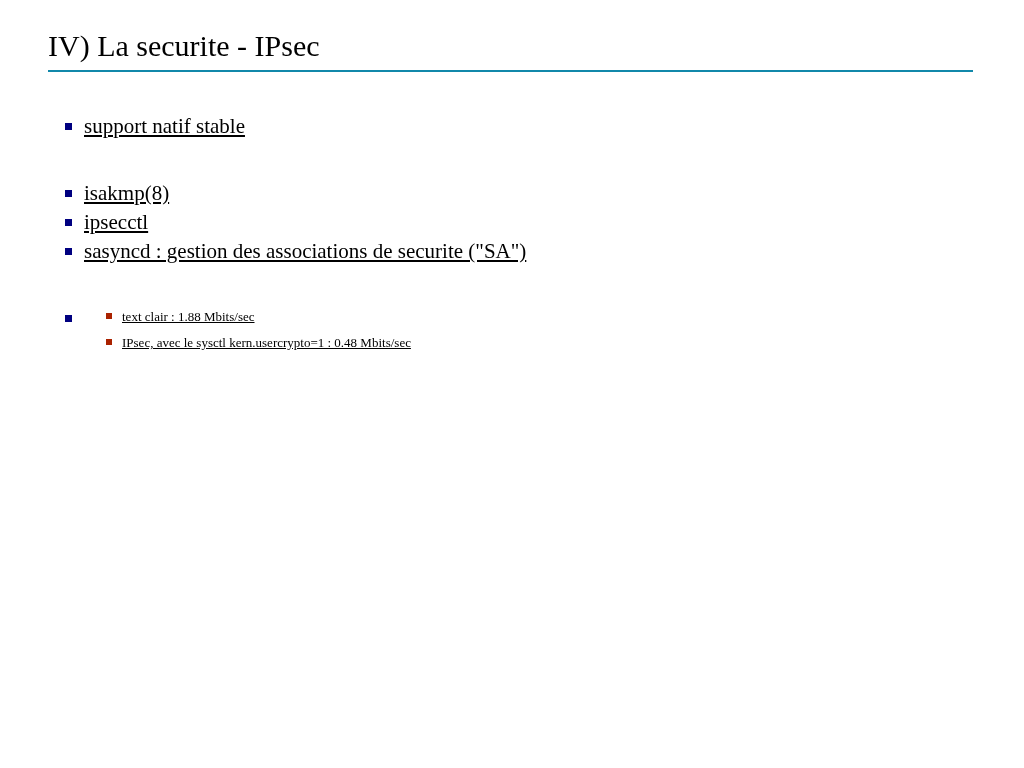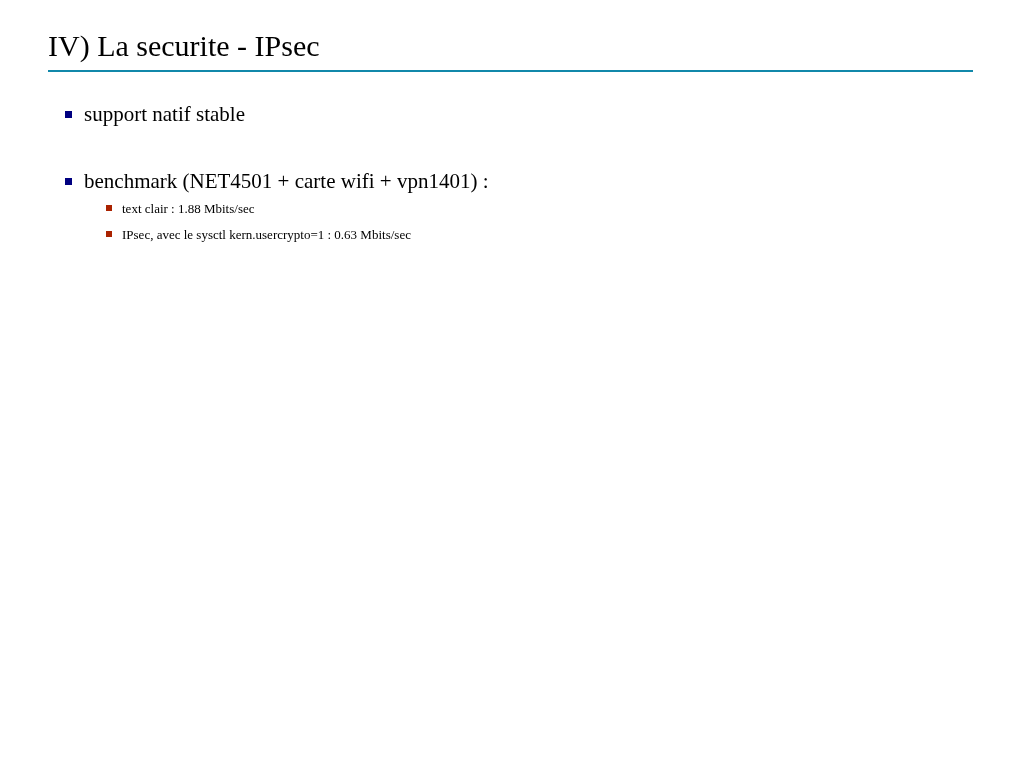--- a/index.html
+++ b/index.html
@@ -34,22 +34,23 @@
     position: absolute;
     left: 48px;
     top: 70px;
     width: 925px;
     height: 2px;
     background: #1188aa;
   }
   .content {
     position: absolute;
     left: 62px;
-    top: 100px;
+    top: 112px;
     width: 900px;
+    text-decoration: underline;
   }
   .group {
     margin-bottom: 0;
   }
   .group.gap-1 { margin-top: 0px; }
   .group.gap-2 { margin-top: 38px; }
   .group.gap-3 { margin-top: 38px; }
 
   ul.level1 {
     list-style: none;
@@ -107,34 +108,49 @@
 
     <div class="group gap-1">
       <ul class="level1">
         <li>
           <span class="bullet1"></span>
           <span class="text">support natif stable</span>
         </li>
       </ul>
     </div>
 
+    <div class="group gap-2">
+      <ul class="level1">
+        <li>
+          <span class="bullet1"></span>
+          <span class="text">isakmp(8)</span>
+        </li>
+        <li>
+          <span class="bullet1"></span>
+          <span class="text">ipsecctl</span>
+        </li>
+        <li>
+          <span class="bullet1"></span>
+          <span class="text">sasyncd : gestion des associations de securite ("SA")</span>
+        </li>
+      </ul>
+    </div>
 
     <div class="group gap-3">
       <ul class="level1">
         <li>
           <span class="bullet1"></span>
-          <span class="text">benchmark (NET4501 + carte wifi + vpn1401) :</span>
           <ul class="level2">
             <li>
               <span class="bullet2"></span>
               <span class="text">text clair : 1.88 Mbits/sec</span>
             </li>
             <li>
               <span class="bullet2"></span>
-              <span class="text">IPsec, avec le sysctl kern.usercrypto=1 : 0.63 Mbits/sec</span>
+              <span class="text">IPsec, avec le sysctl kern.usercrypto=1 : 0.48 Mbits/sec</span>
             </li>
           </ul>
         </li>
       </ul>
     </div>
 
   </div>
 </div>
 
 </body></html>

